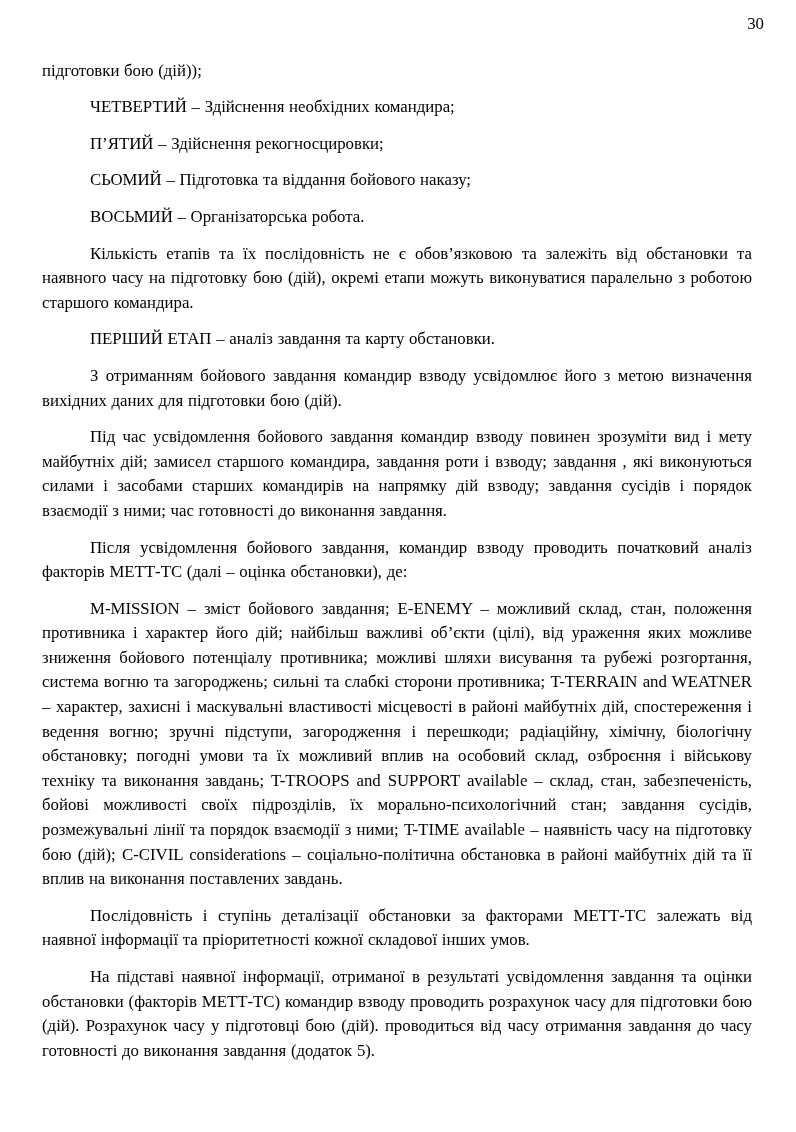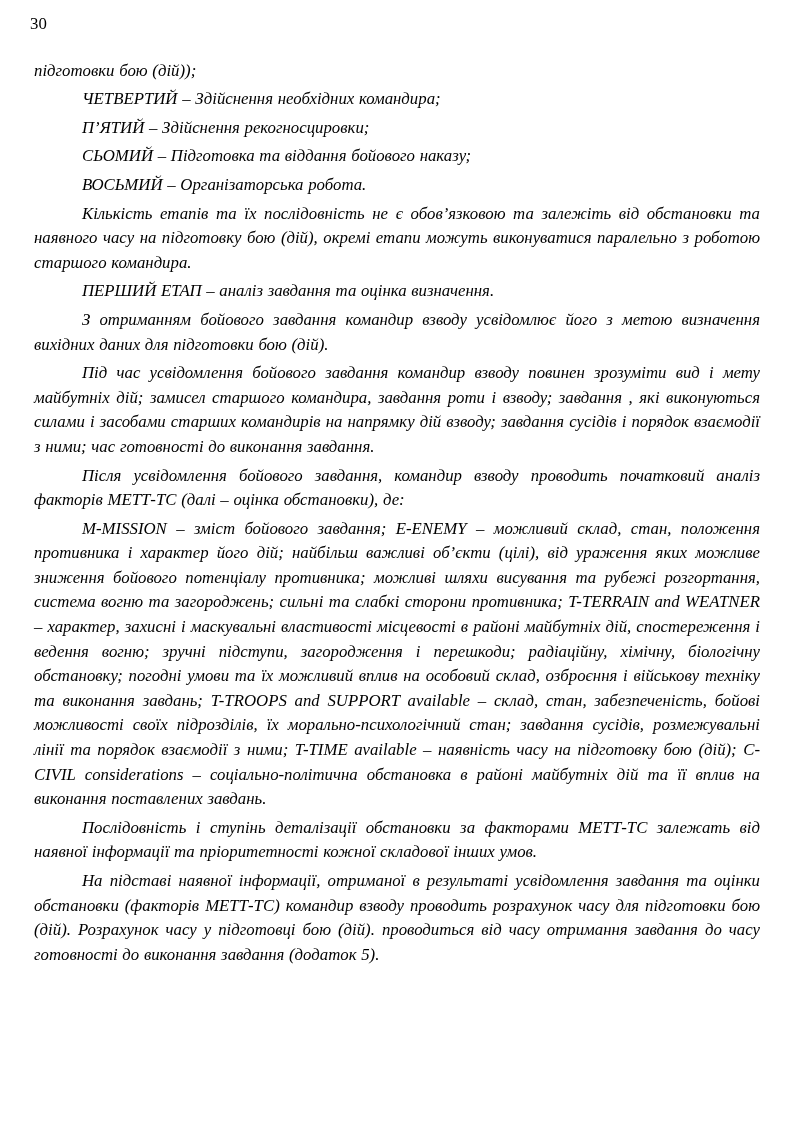--- a/index.html
+++ b/index.html
@@ -14,47 +14,46 @@
     box-sizing: border-box;
     background: #ffffff;
     padding: 12px 32px 18px 30px;
     font-family: "Liberation Serif", "DejaVu Serif", serif;
     font-size: 16.8px;
     line-height: 24.6px;
     color: #000000;
     overflow: hidden;
   }
   .page-number {
-    text-align: left;
+    text-align: right;
     margin: 0 0 22px 0;
   }
   .content p {
-    margin: 4px;
+    margin: 12px;
     text-align: justify;
     text-indent: 48px;
     word-spacing: 0.5px;
-    font-style: italic;
   }
   .content p.no-indent {
     text-indent: 0;
   }
 </style>
 </head>
 <body>
 
 <div class="page">
   <div class="page-number">30</div>
   <div class="content">
     <p class="no-indent">підготовки бою (дій));</p>
     <p>ЧЕТВЕРТИЙ – Здійснення необхідних командира;</p>
     <p>П’ЯТИЙ – Здійснення рекогносцировки;</p>
     <p>СЬОМИЙ – Підготовка та віддання бойового наказу;</p>
     <p>ВОСЬМИЙ – Організаторська робота.</p>
     <p>Кількість етапів та їх послідовність не є обов’язковою та залежіть від обстановки та наявного часу на підготовку бою (дій), окремі етапи можуть виконуватися паралельно з роботою старшого командира.</p>
-    <p>ПЕРШИЙ ЕТАП – аналіз завдання та оцінка визначення.</p>
+    <p>ПЕРШИЙ ЕТАП – аналіз завдання та карту обстановки.</p>
     <p>З отриманням бойового завдання командир взводу усвідомлює його з метою визначення вихідних даних для підготовки бою (дій).</p>
     <p>Під час усвідомлення бойового завдання командир взводу повинен зрозуміти вид і мету майбутніх дій; замисел старшого командира, завдання роти і взводу; завдання , які виконуються силами і засобами старших командирів на напрямку дій взводу; завдання сусідів і порядок взаємодії з ними; час готовності до виконання завдання.</p>
     <p>Після усвідомлення бойового завдання, командир взводу проводить початковий аналіз факторів МЕТТ-ТС (далі – оцінка обстановки), де:</p>
     <p>M-MISSION – зміст бойового завдання; E-ENEMY – можливий склад, стан, положення противника і характер його дій; найбільш важливі об’єкти (цілі), від ураження яких можливе зниження бойового потенціалу противника; можливі шляхи висування та рубежі розгортання, система вогню та загороджень; сильні та слабкі сторони противника; T-TERRAIN and WEATNER – характер, захисні і маскувальні властивості місцевості в районі майбутніх дій, спостереження і ведення вогню; зручні підступи, загородження і перешкоди; радіаційну, хімічну, біологічну обстановку; погодні умови та їх можливий вплив на особовий склад, озброєння і військову техніку та виконання завдань; T-TROOPS and SUPPORT available – склад, стан, забезпеченість, бойові можливості своїх підрозділів, їх морально-психологічний стан; завдання сусідів, розмежувальні лінії та порядок взаємодії з ними; T-TIME available – наявність часу на підготовку бою (дій); C-CIVIL considerations – соціально-політична обстановка в районі майбутніх дій та її вплив на виконання поставлених завдань.</p>
     <p>Послідовність і ступінь деталізації обстановки за факторами МЕТТ-ТС залежать від наявної інформації та пріоритетності кожної складової інших умов.</p>
     <p>На підставі наявної інформації, отриманої в результаті усвідомлення завдання та оцінки обстановки (факторів МЕТТ-ТС) командир взводу проводить розрахунок часу для підготовки бою (дій). Розрахунок часу у підготовці бою (дій). проводиться від часу отримання завдання до часу готовності до виконання завдання (додаток 5).</p>
   </div>
 </div>
 
 </body></html>

